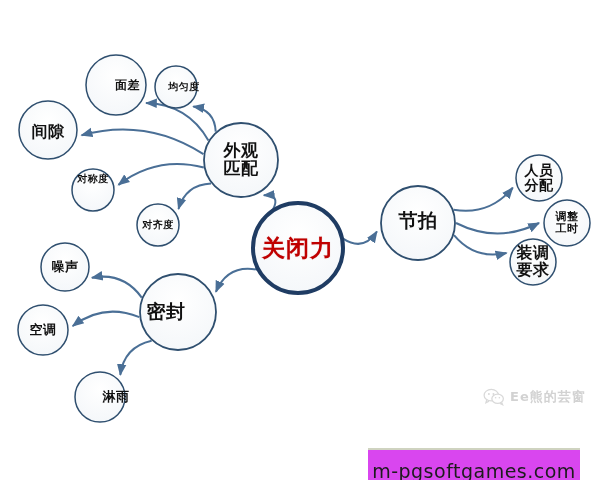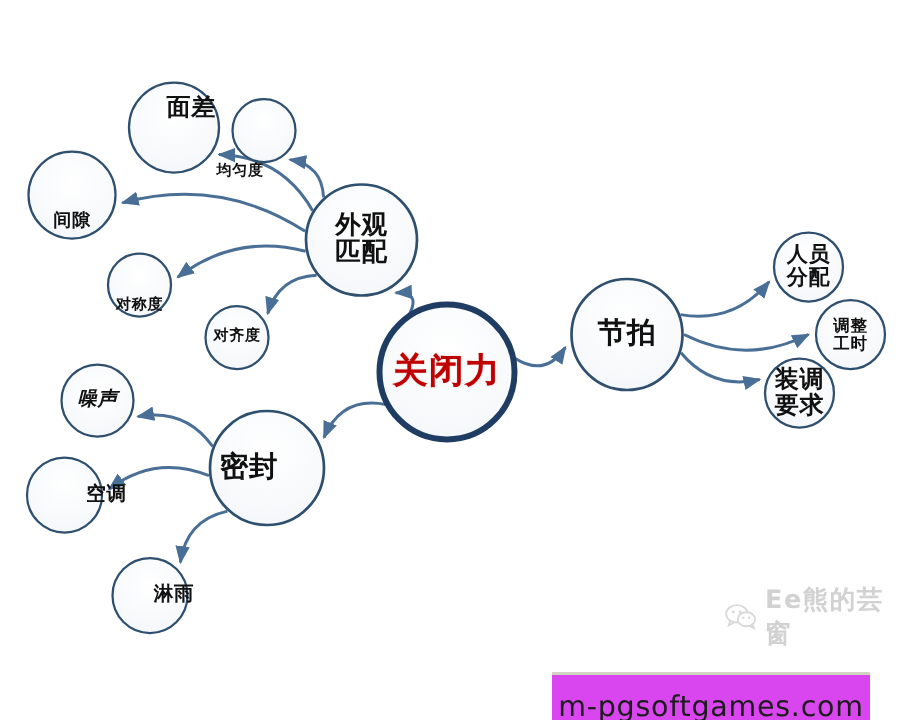--- a/index.html
+++ b/index.html
@@ -36,21 +36,21 @@
     color: #c00000;
     letter-spacing: 1px;
     text-shadow: 0 0 1px rgba(160,0,0,0.35);
   }
   .watermark {
     position: absolute;
     display: flex;
     align-items: center;
     gap: 5px;
     color: #d2d2d2;
-    font-size: 17px;
+    font-size: 13px;
     font-weight: bold;
     letter-spacing: 1px;
   }
   .watermark svg { display: block; }
   .url-banner {
     position: absolute;
     display: flex;
     align-items: center;
     justify-content: center;
     background: #8b9459;
@@ -106,28 +106,28 @@
       <circle cx="567" cy="223" r="23" fill="url(#nodeFill)" stroke="#2f4f6f" stroke-width="1.5"></circle>
       <circle cx="533" cy="262" r="23" fill="url(#nodeFill)" stroke="#2f4f6f" stroke-width="1.5"></circle>
     </g>
 </svg>
 
 <div id="label-layer">
     <div class="node-label center" style="left: 298px; top: 248px; font-size: 23px;">关闭力</div>
     <div class="node-label" style="left: 241px; top: 160px; font-size: 17px;">外观
 匹配</div>
     <div class="node-label" style="left: 166px; top: 312px; font-size: 19px;">密封</div>
-    <div class="node-label" style="left: 418px; top: 223px; font-size: 19px;">节拍</div>
-    <div class="node-label" style="left: 116px; top: 72px; font-size: 16px; padding-left: 23px;">面差</div>
-    <div class="node-label" style="left: 160px; top: 87px; font-size: 10px; margin-top: 28px;">均匀度</div>
-    <div class="node-label" style="left: 48px; top: 147px; font-size: 12px;">间隙</div>
-    <div class="node-label" style="left: 93px; top: 204px; font-size: 10px;">对称度</div>
+    <div class="node-label" style="left: 418px; top: 223px; font-size: 19px; font-family: Liberation Mono, monospace;">节拍</div>
+    <div class="node-label" style="left: 116px; top: 85px; font-size: 12px; padding-left: 23px;">面差</div>
+    <div class="node-label" style="left: 184px; top: 87px; font-size: 10px;">均匀度</div>
+    <div class="node-label" style="left: 48px; top: 132px; font-size: 16px;">间隙</div>
+    <div class="node-label" style="left: 93px; top: 179px; font-size: 10px;">对称度</div>
     <div class="node-label" style="left: 158px; top: 225px; font-size: 10px;">对齐度</div>
-    <div class="node-label" style="left: 65px; top: 267px; font-size: 13px; font-style: italic;">噪声</div>
-    <div class="node-label" style="left: 43px; top: 330px; font-size: 13px; margin-left: 28px;">空调</div>
+    <div class="node-label" style="left: 65px; top: 267px; font-size: 13px;">噪声</div>
+    <div class="node-label" style="left: 43px; top: 330px; font-size: 13px;">空调</div>
     <div class="node-label" style="left: 100px; top: 397px; font-size: 13px; margin-left: 16px;">淋雨</div>
     <div class="node-label" style="left: 539px; top: 178px; font-size: 14px;">人员
 分配</div>
     <div class="node-label" style="left: 567px; top: 223px; font-size: 11px;">调整
 工时</div>
     <div class="node-label" style="left: 533px; top: 262px; font-size: 16px;">装调
 要求</div>
   </div>
 
 <div class="watermark" style="left: 483px; top: 388px; color: rgb(210, 210, 210);">

